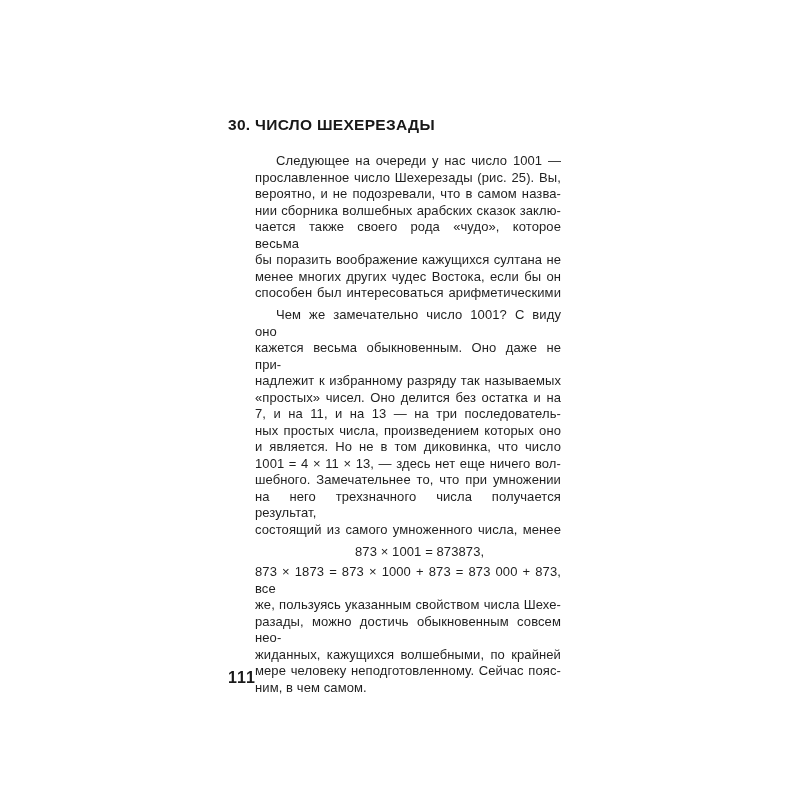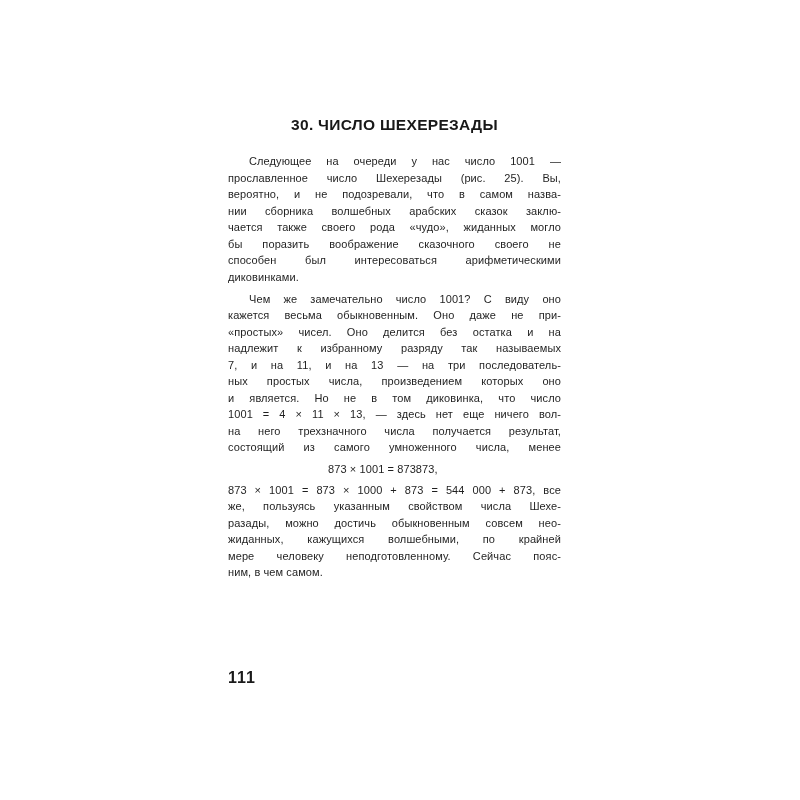--- a/index.html
+++ b/index.html
@@ -22,37 +22,37 @@
     position: absolute;
     left: 228px;
     top: 116px;
     width: 333px;
   }
   .heading {
     margin: 0 0 19px 0;
     font-size: 15.5px;
     line-height: 18px;
     font-weight: bold;
-    text-align: center;
     letter-spacing: 0.3px;
     color: #181818;
   }
   .block {
     margin: 0 0 5.5px 0;
   }
   .block.equations {
     margin: 4px 0 4px 0;
   }
   .line {
-    font-size: 11px;
+    font-size: 13px;
     line-height: 16.5px;
     letter-spacing: 0.1px;
     text-align: justify;
     text-align-last: justify;
     white-space: normal;
+    margin-left: 27px;
   }
   .line.last {
     text-align-last: left;
   }
   .line.indent {
     text-indent: 21px;
   }
   .equations .line {
     text-align: left;
     text-align-last: left;
@@ -75,42 +75,43 @@
 
 <div class="page">
   <div class="column">
     <h1 class="heading">30. ЧИСЛО ШЕХЕРЕЗАДЫ</h1>
     <div id="blocks">
         <div class="block paragraph">
           <div class="line indent">Следующее на очереди у нас число 1001 —</div>
           <div class="line">прославленное число Шехерезады (рис. 25). Вы,</div>
           <div class="line">вероятно, и не подозревали, что в самом назва-</div>
           <div class="line">нии сборника волшебных арабских сказок заклю-</div>
-          <div class="line">чается также своего рода «чудо», жиданных могло</div>
-          <div class="line">бы поразить воображение сказочного своего не</div>
+          <div class="line">чается также своего рода «чудо», которое весьма</div>
+          <div class="line">бы поразить воображение кажущихся султана не</div>
+          <div class="line">менее многих других чудес Востока, если бы он</div>
           <div class="line">способен был интересоваться арифметическими</div>
-          <div class="line last">диковинками.</div>
         </div>
         <div class="block paragraph">
           <div class="line indent">Чем же замечательно число 1001? С виду оно</div>
           <div class="line">кажется весьма обыкновенным. Оно даже не при-</div>
+          <div class="line">надлежит к избранному разряду так называемых</div>
           <div class="line">«простых» чисел. Оно делится без остатка и на</div>
-          <div class="line">надлежит к избранному разряду так называемых</div>
           <div class="line">7, и на 11, и на 13 — на три последователь-</div>
           <div class="line">ных простых числа, произведением которых оно</div>
           <div class="line">и является. Но не в том диковинка, что число</div>
           <div class="line">1001 = 4 × 11 × 13, — здесь нет еще ничего вол-</div>
+          <div class="line">шебного. Замечательнее то, что при умножении</div>
           <div class="line">на него трехзначного числа получается результат,</div>
           <div class="line">состоящий из самого умноженного числа, менее</div>
         </div>
         <div class="block equations">
           <div class="line last">873 × 1001 = 873873,</div>
         </div>
         <div class="block paragraph">
-          <div class="line">873 × 1001 = 873 × 1000 + 873 = 544 000 + 873, все</div>
+          <div class="line">873 × 1873 = 873 × 1000 + 873 = 873 000 + 873, все</div>
           <div class="line">же, пользуясь указанным свойством числа Шехе-</div>
           <div class="line">разады, можно достичь обыкновенным совсем нео-</div>
           <div class="line">жиданных, кажущихся волшебными, по крайней</div>
           <div class="line">мере человеку неподготовленному. Сейчас пояс-</div>
           <div class="line last">ним, в чем самом.</div>
         </div>
       </div>
   </div>
   <div class="pagenum">111</div>
 </div>

